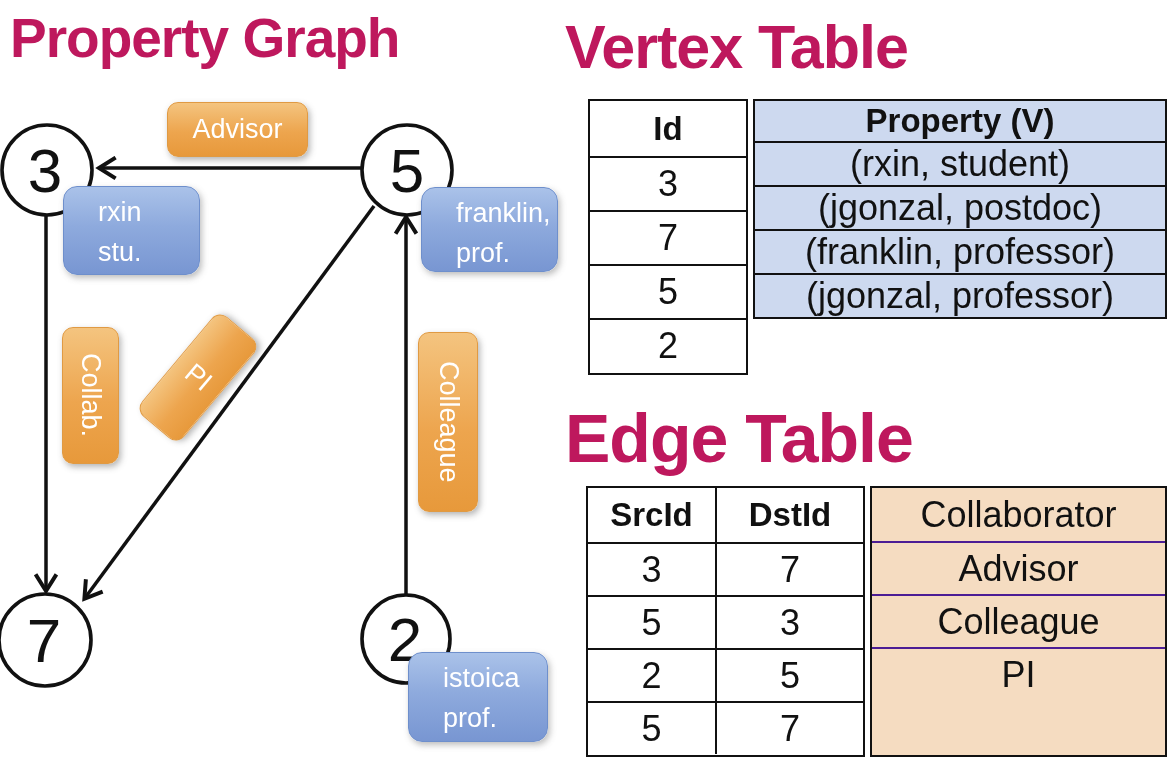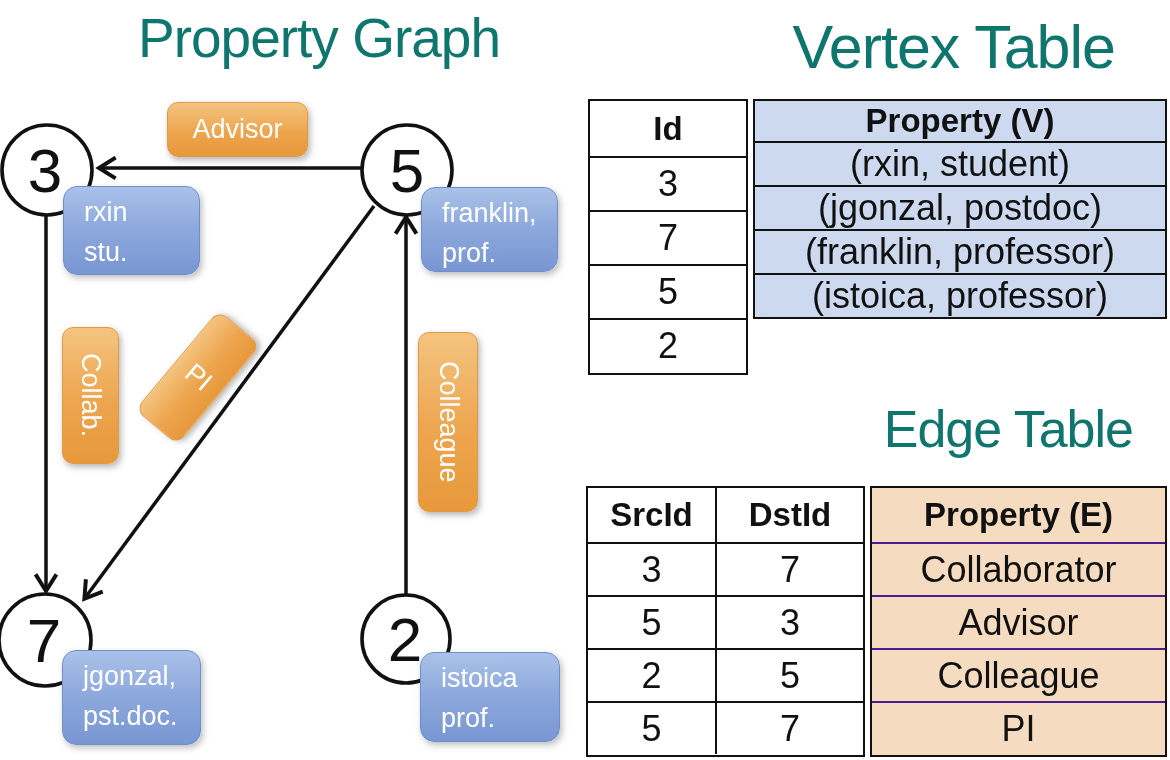--- a/index.html
+++ b/index.html
@@ -2,53 +2,53 @@
 <html><head>
 <meta charset="utf-8">
 <style>
   * { margin:0; padding:0; box-sizing:border-box; }
   html,body { width:1170px; height:760px; background:#fff; overflow:hidden; }
   body { font-family:"Liberation Sans","DejaVu Sans",sans-serif; color:#111; position:relative; }
 
   .stage { position:absolute; inset:0; width:1170px; height:760px; }
 
   
-  .title { position:absolute; text-align:right; font-weight:400; letter-spacing:-1px; color:#0f766e; }
+  .title { position:absolute; text-align:left; font-weight:700; letter-spacing:-1px; color:#be185d; }
   .pg-title { left:10px; top:6px;  width:490px; font-size:55px; }
   .vt-title { left:565px; top:12px; width:550px; font-size:61px; }
-  .et-title { left:593px; top:399px; width:540px; font-size:52px; }
+  .et-title { left:565px; top:399px; width:540px; font-size:68px; }
 
   
   .graph-svg { position:absolute; left:0; top:0; width:585px; height:760px; z-index:1; }
   .edge-line { stroke:#111; stroke-width:3.5; fill:none; }
   .vertex-circle { fill:#fff; stroke:#111; stroke-width:3.6; }
   .vnum { font-family:"Liberation Sans","DejaVu Sans",sans-serif; font-size:62px; font-weight:300; fill:#111; text-anchor:middle; }
 
   
   .elabel { position:absolute; z-index:2; display:flex; align-items:center; justify-content:center;
             background:linear-gradient(180deg,#f4c47f 0%,#eda54e 55%,#e7993b 100%);
             border:1.5px solid #e09a43; border-radius:11px;
             box-shadow:2px 3px 6px rgba(90,90,90,.45);
             color:#fff; font-size:27px; font-weight:300; }
   .elabel .vtext { writing-mode:vertical-rl; }
   .elabel-advisor   { left:167px; top:102px; width:141px; height:55px; }
   .elabel-collab    { left:62px;  top:327px; width:57px;  height:137px; }
   .elabel-colleague { left:418px; top:332px; width:60px;  height:180px; }
   .elabel-pi        { left:133px; top:350px; width:130px; height:55px; transform:rotate(-50deg); }
 
   
-  .vprop { position:absolute; z-index:4; padding:5px 8px 0 20px;
+  .vprop { position:absolute; z-index:4; padding:5px 8px 0 34px;
            background:linear-gradient(180deg,#aac2e9 0%,#8eaadd 45%,#7896d2 100%);
            border:1.5px solid #6e8fcc; border-radius:14px;
            box-shadow:2px 3px 6px rgba(110,110,110,.45);
            color:#fff; font-size:27px; font-weight:300; line-height:40px; }
   .vprop-3 { left:63px;  top:186px; width:137px; height:89px; }
   .vprop-5 { left:421px; top:187px; width:137px; height:85px; }
   .vprop-7 { left:62px;  top:650px; width:139px; height:95px; }
-  .vprop-2 { left:420px; top:652px; width:140px; height:90px; }
+  .vprop-2 { left:408px; top:652px; width:140px; height:90px; }
   .vprop div { white-space:nowrap; }
 
   
   .tbl { position:absolute; border:2.5px solid #111; background:#fff; display:flex; flex-direction:column; z-index:2; }
   .cell { display:flex; align-items:center; justify-content:center; font-size:36px; font-weight:300; white-space:nowrap; }
   .cell.head { font-weight:bold; font-size:33px; }
 
   
   .vt-left  { left:588px; top:99px; width:160px; height:276px; }
   .vt-right { left:753px; top:99px; width:414px; height:220px; background:#cdd9ef; }
@@ -113,57 +113,52 @@
   </div>
 
   <div class="vprop vprop-3">
     <div>rxin</div>
     <div>stu.</div>
   </div>
   <div class="vprop vprop-5">
     <div>franklin,</div>
     <div>prof.</div>
   </div>
-  <div class="vprop vprop-7">
-    <div>jgonzal,</div>
-    <div>pst.doc.</div>
-  </div>
   <div class="vprop vprop-2">
     <div>istoica</div>
     <div>prof.</div>
   </div>
 
   <div class="tbl vt-left">
     <div class="cell head">Id</div>
     <div class="cell">3</div>
     <div class="cell">7</div>
     <div class="cell">5</div>
     <div class="cell">2</div>
   </div>
   <div class="tbl vt-right">
     <div class="cell head">Property (V)</div>
     <div class="cell">(rxin, student)</div>
     <div class="cell">(jgonzal, postdoc)</div>
     <div class="cell">(franklin, professor)</div>
-    <div class="cell">(istoica, professor)</div>
+    <div class="cell">(jgonzal, professor)</div>
   </div>
 
   <div class="tbl et-left">
     <div class="cell head">SrcId</div>
     <div class="cell head">DstId</div>
     <div class="cell">3</div>
     <div class="cell">7</div>
     <div class="cell">5</div>
     <div class="cell">3</div>
     <div class="cell">2</div>
     <div class="cell">5</div>
     <div class="cell">5</div>
     <div class="cell">7</div>
   </div>
   <div class="tbl et-right">
-    <div class="cell head">Property (E)</div>
     <div class="cell">Collaborator</div>
     <div class="cell">Advisor</div>
     <div class="cell">Colleague</div>
     <div class="cell">PI</div>
   </div>
 
 </div>
 
 </body></html>

